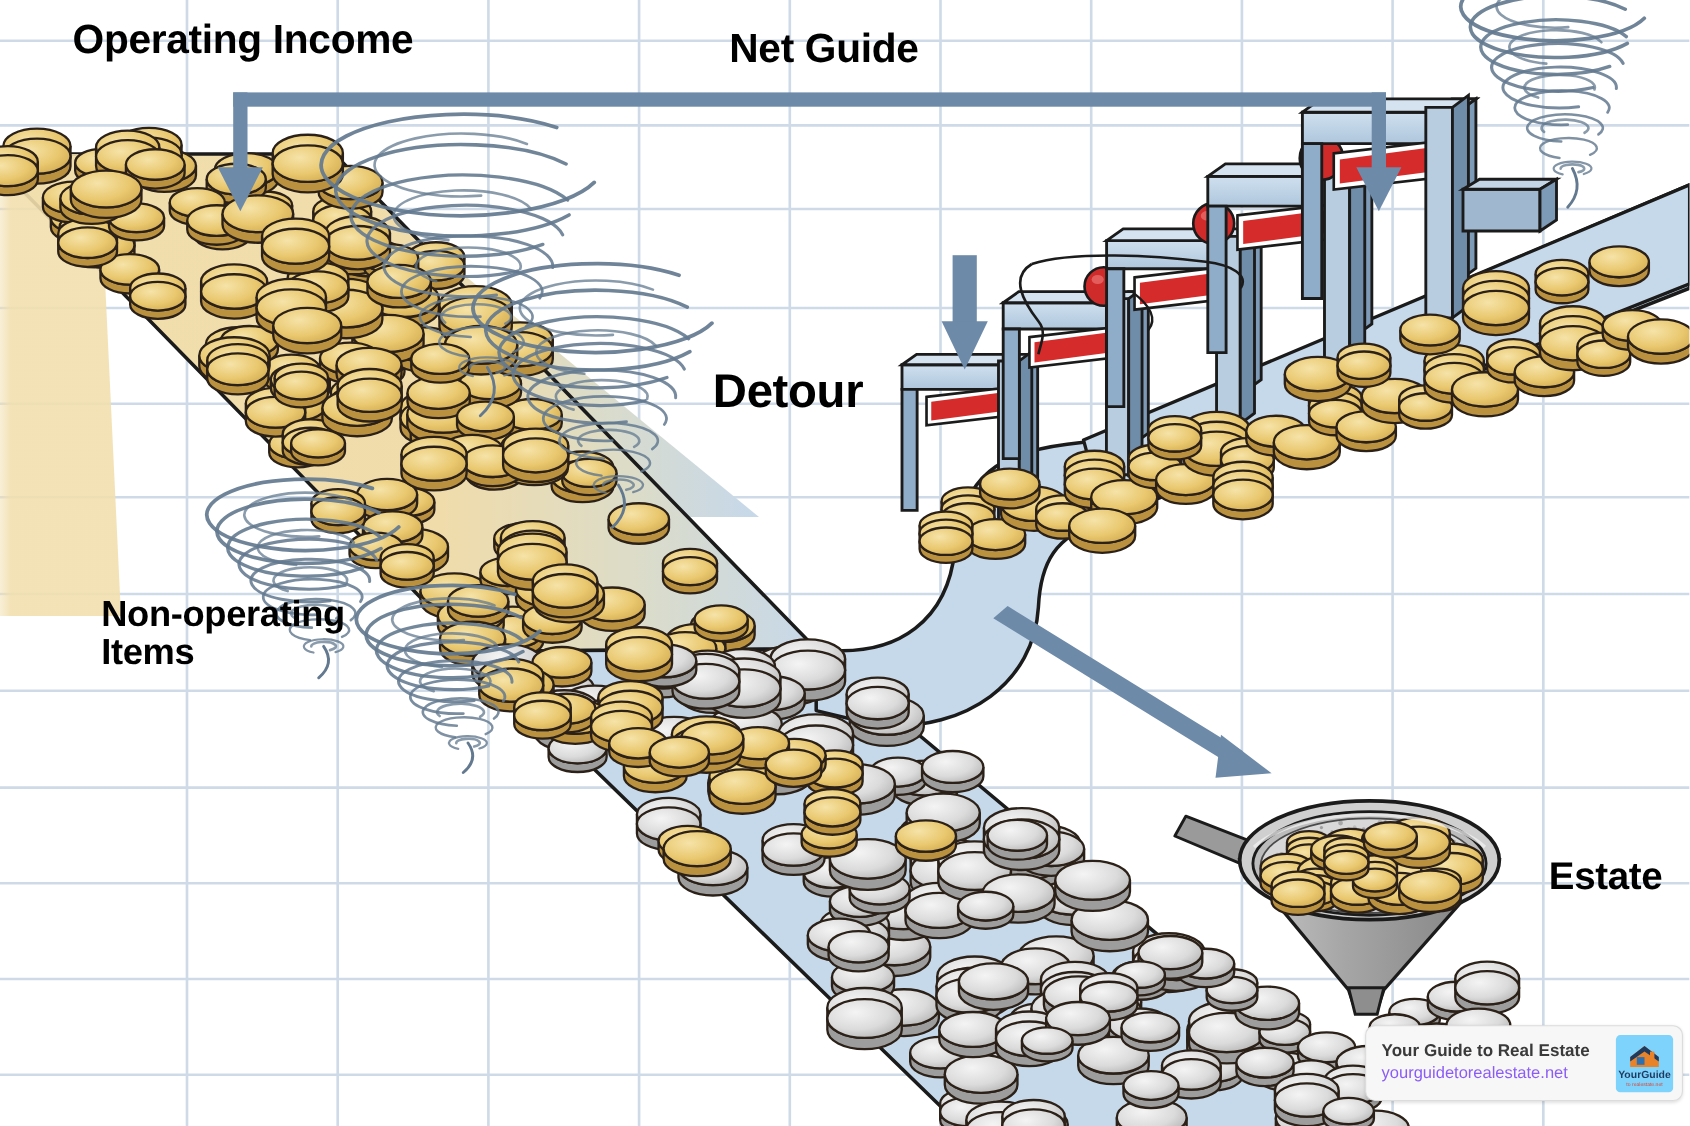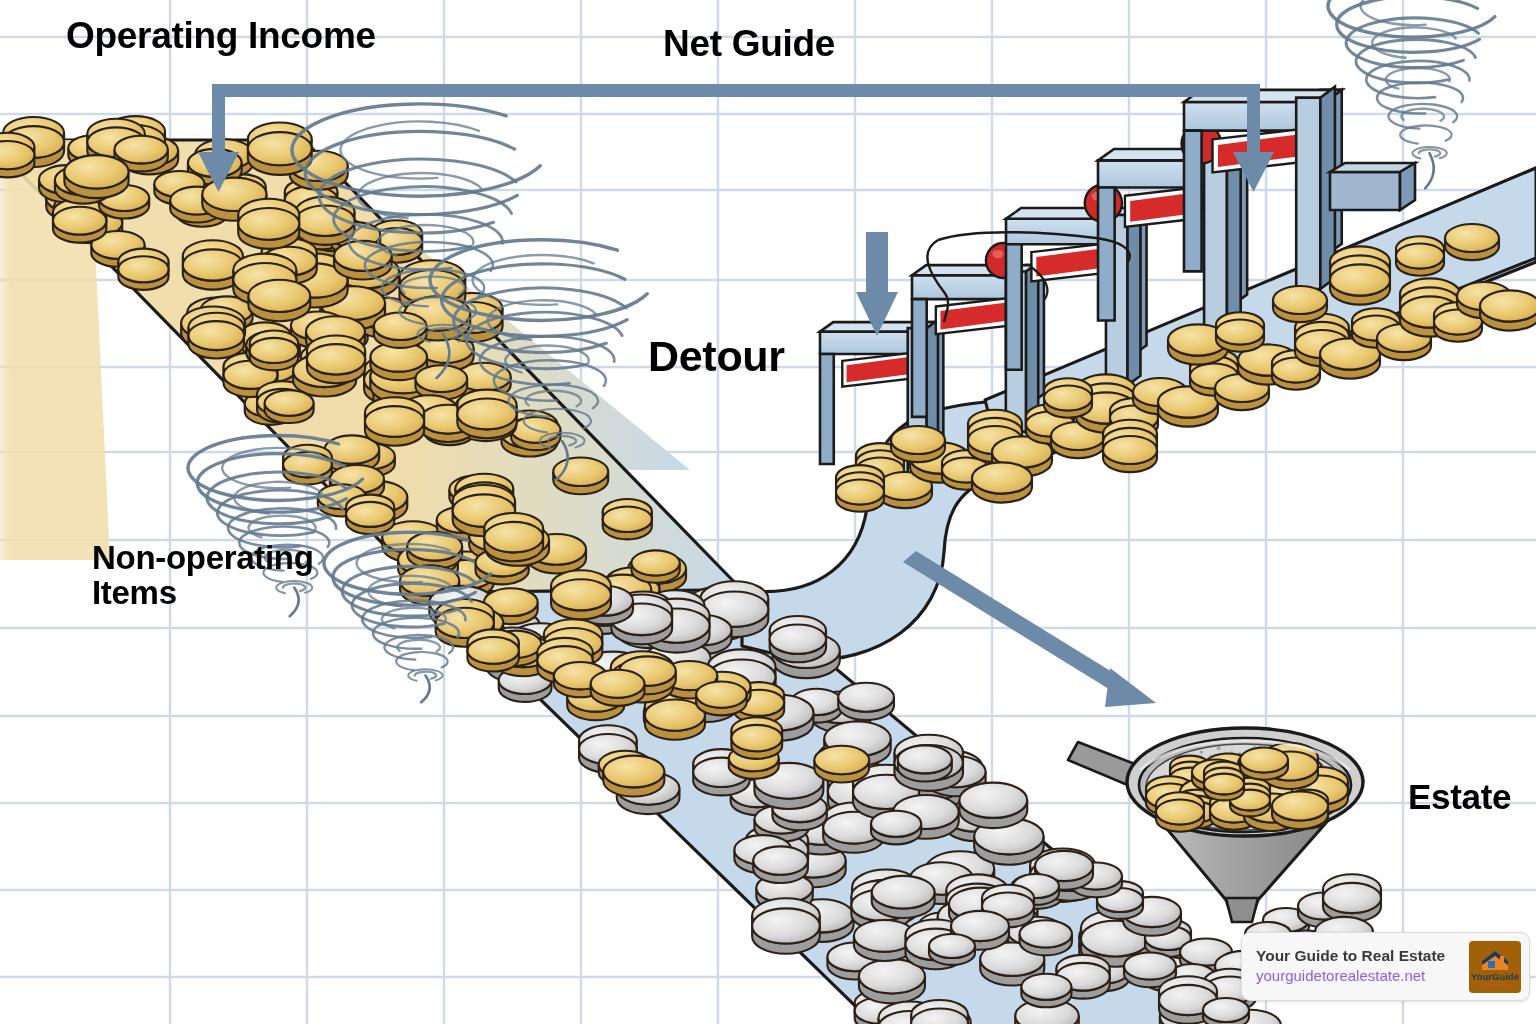--- a/index.html
+++ b/index.html
@@ -42,21 +42,21 @@
   #watermark .wm-text { display:flex; flex-direction:column; justify-content:center; flex:1; }
   #watermark .wm-title {
     font-size:15.5px; font-weight:bold; color:#3a3a3a;
     font-family:"Liberation Sans", sans-serif; line-height:1.3; white-space:nowrap;
   }
   #watermark .wm-url {
     font-size:15px; color:#8b5cf6; font-family:"Liberation Sans", sans-serif;
     line-height:1.35; white-space:nowrap;
   }
   #watermark .wm-logo {
-    width:52px; height:52px; background:#a16207; border-radius:4px;
+    width:52px; height:52px; background:#7dd3fc; border-radius:4px;
     display:flex; align-items:center; justify-content:center; flex-shrink:0;
   }
 </style>
 </head>
 <body>
 
 <div id="stage">
 
   <svg width="1536" height="1024">
     <g stroke="#ccd9e6" stroke-width="2.4" fill="none" opacity="0.95">

